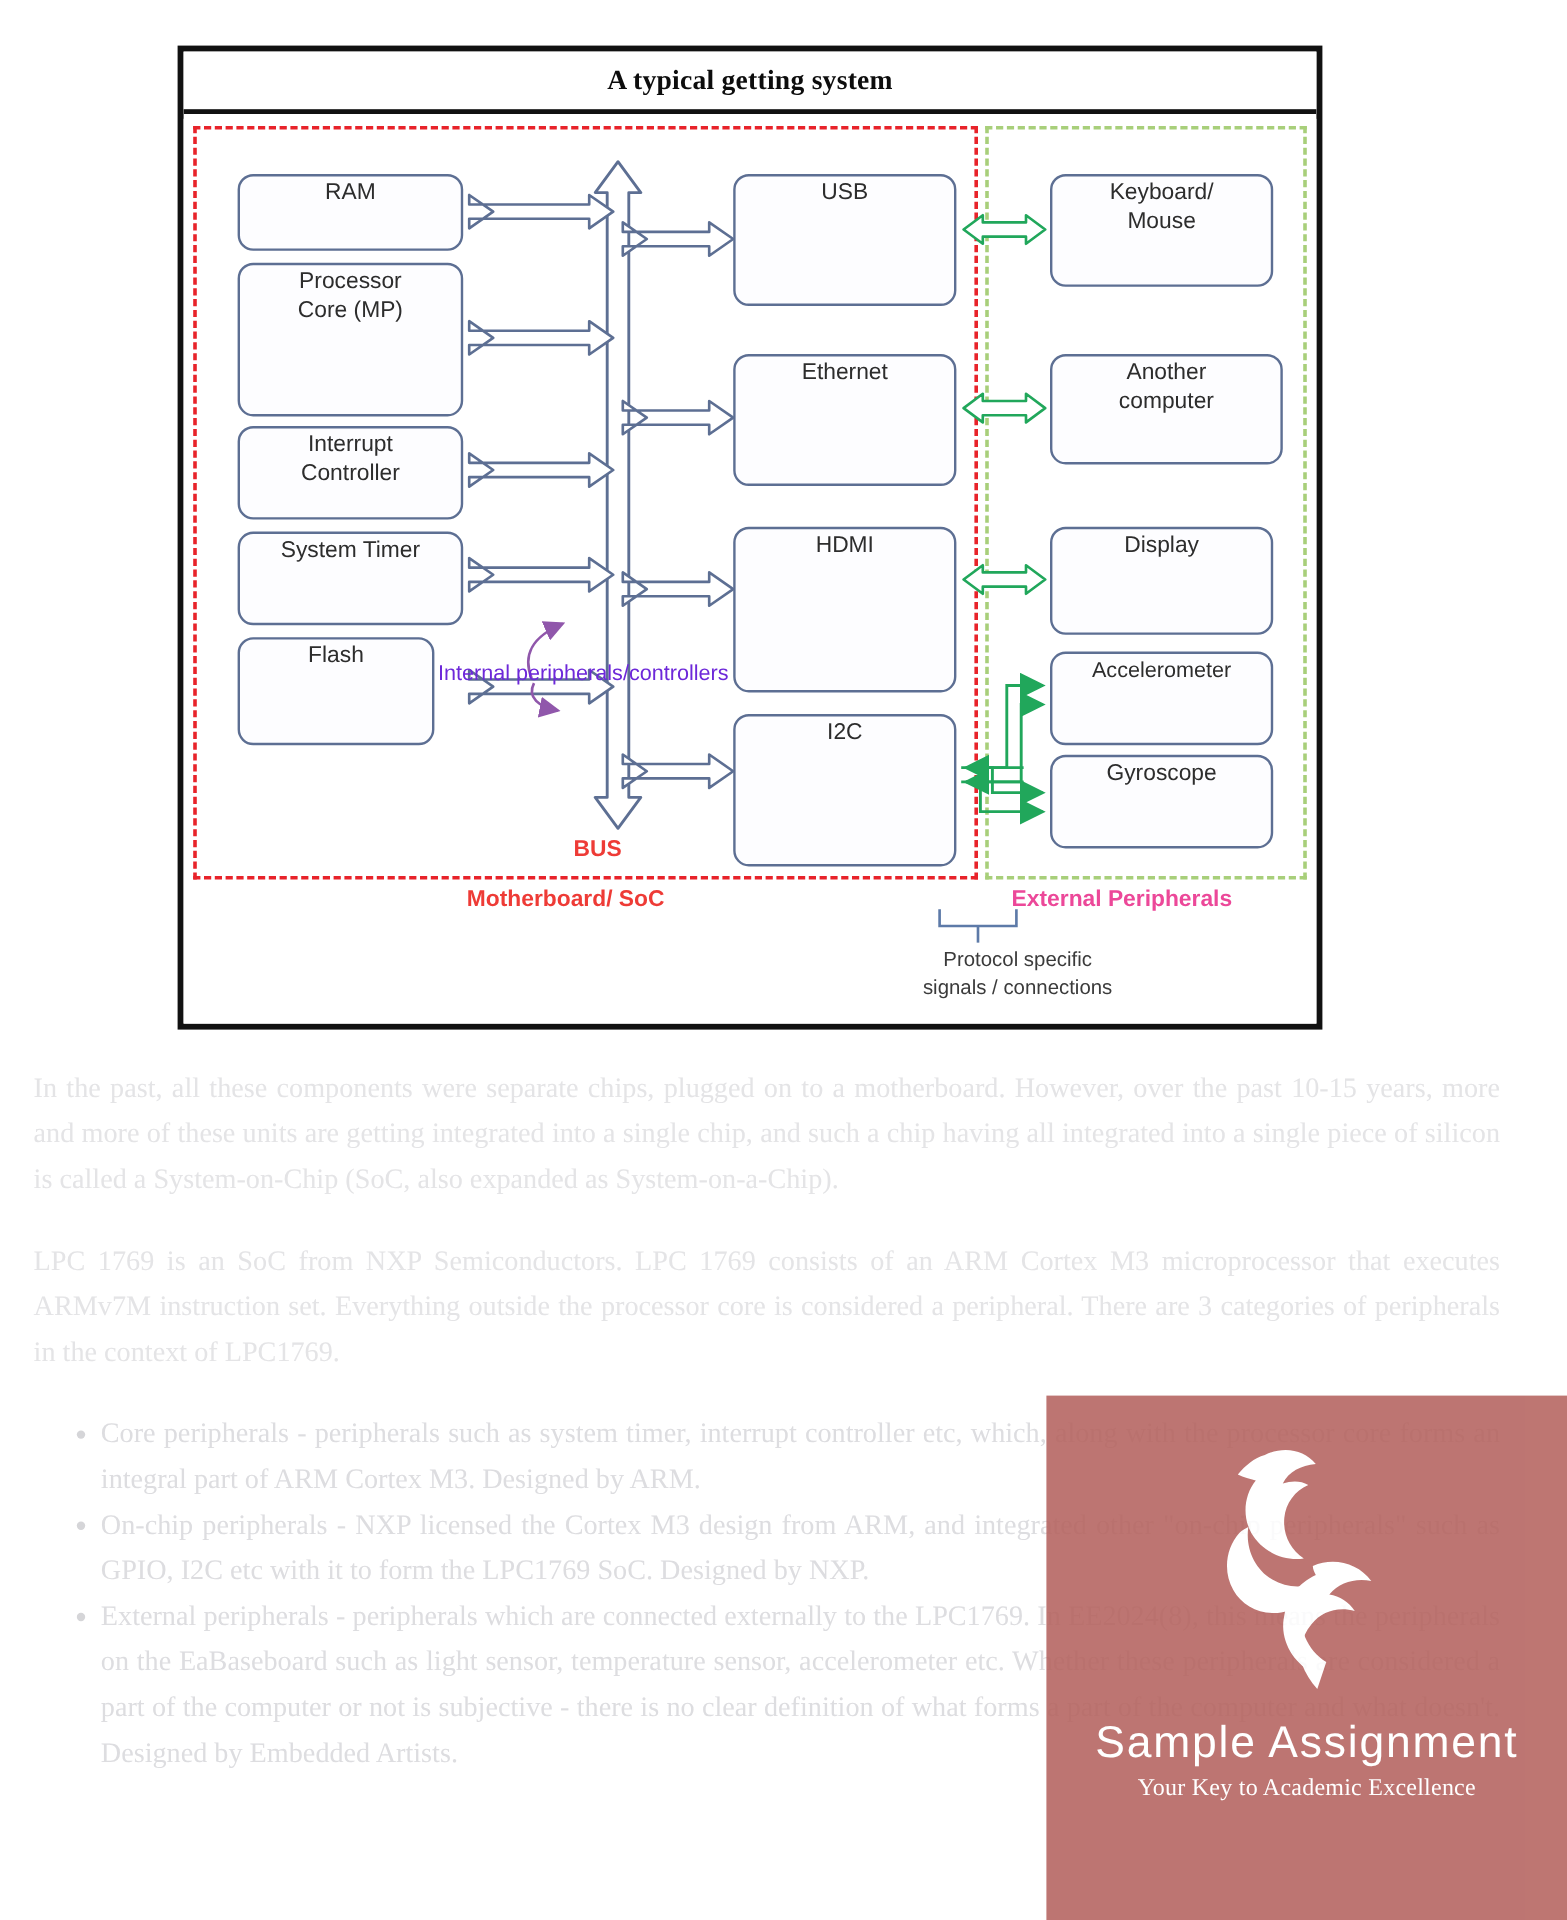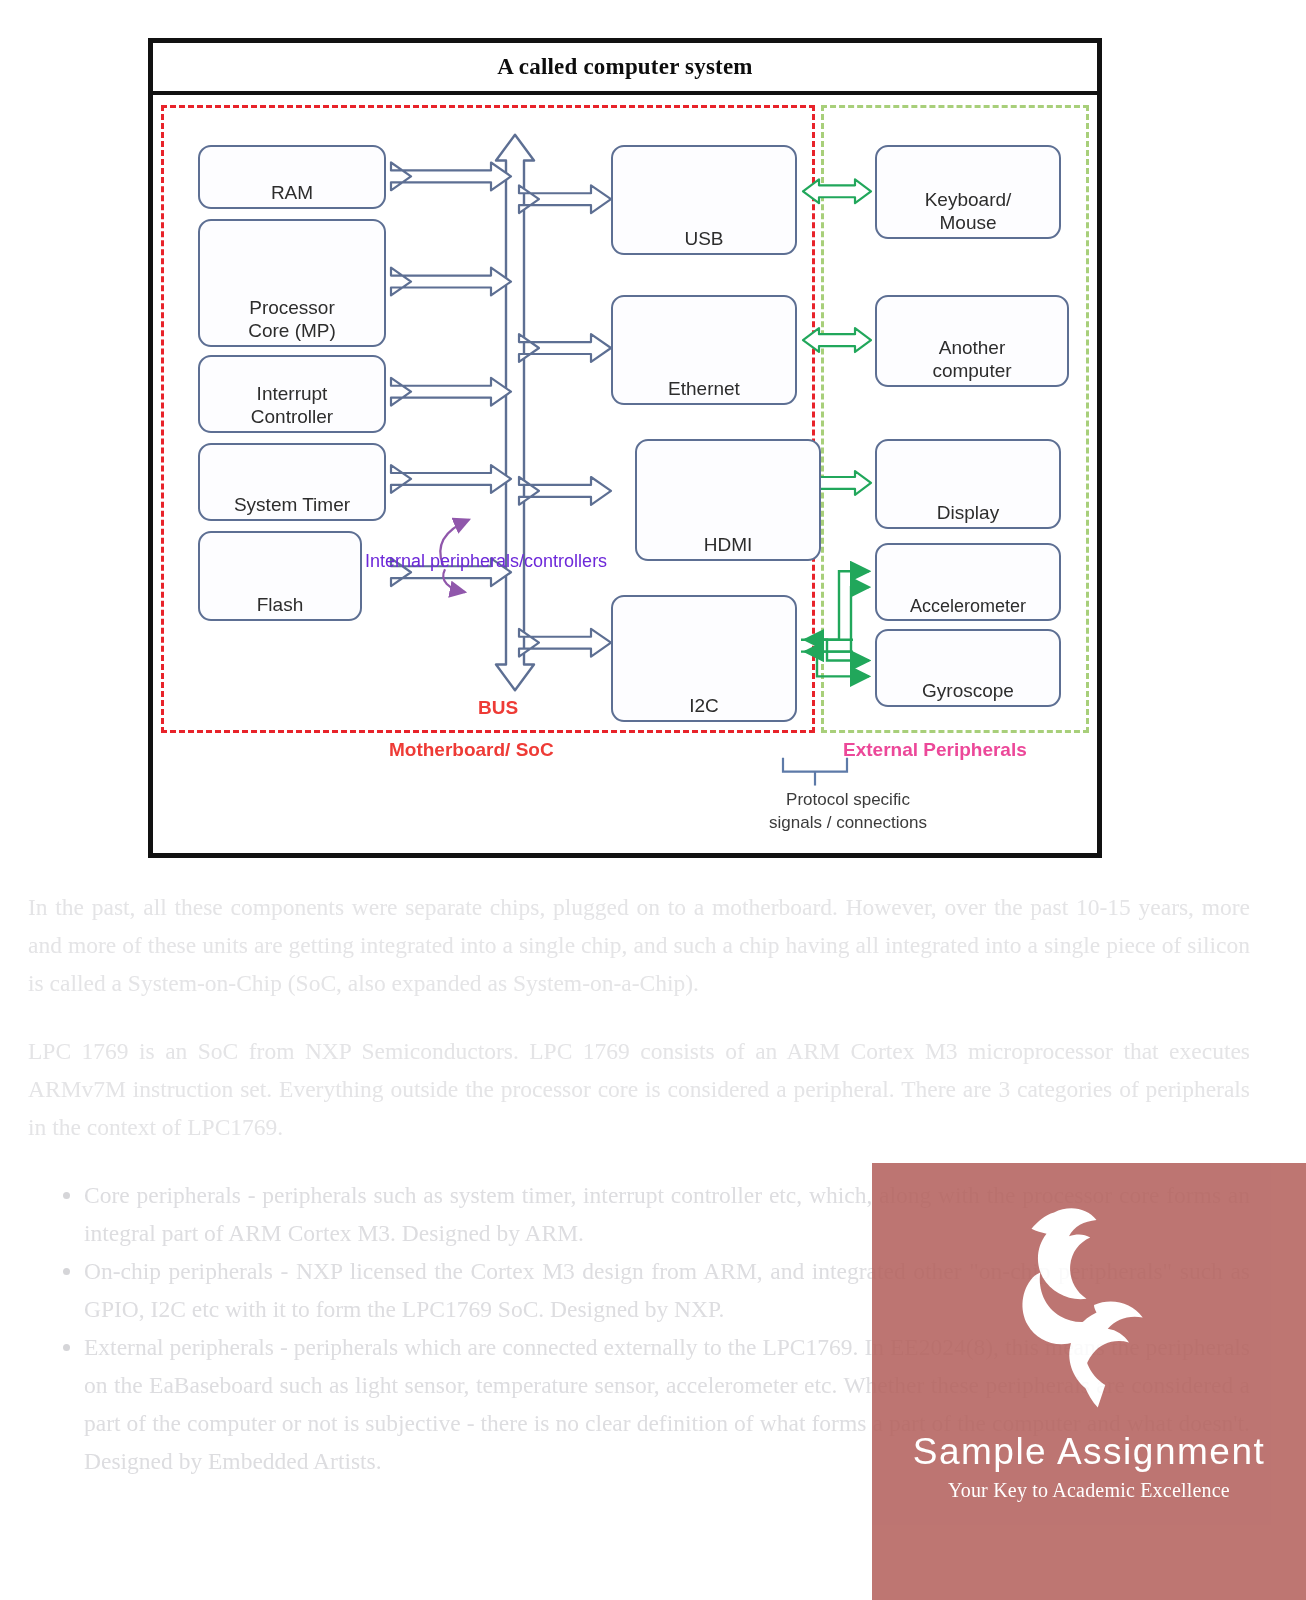--- a/index.html
+++ b/index.html
@@ -49,40 +49,40 @@
   }
   #label-soc { left:236px; top:640px; color:#ee3b36; }
   #label-ext { left:690px; top:640px; color:#ec4899; }
 
   
   .node {
     position:absolute;
     border:2.4px solid #5d6f93;
     border-radius:13px;
     background:#fdfdff;
-    display:flex; align-items:flex-end; justify-content:center;
+    display:flex; align-items:flex-start; justify-content:center;
     text-align:center;
     font-family:"Liberation Sans", sans-serif;
     font-size:19px; color:#2d2d2d;
     line-height:1.25;
     padding:2px 6px;
   }
   .node.small { font-size:18px; }
 
   
   #n-ram      { left:45px;  top:46px;  width:188px; height:64px; }
   #n-core     { left:45px;  top:120px; width:188px; height:128px;}
   #n-int      { left:45px;  top:256px; width:188px; height:78px; }
   #n-timer    { left:45px;  top:344px; width:188px; height:78px; }
   #n-flash    { left:45px;  top:432px; width:164px; height:90px; }
 
   
   #n-usb      { left:458px; top:46px;  width:186px; height:110px;}
   #n-eth      { left:458px; top:196px; width:186px; height:110px;}
-  #n-hdmi     { left:458px; top:340px; width:186px; height:122px;margin-left:24px;}
+  #n-hdmi     { left:458px; top:340px; width:186px; height:138px;}
   #n-i2c      { left:458px; top:496px; width:186px; height:127px;}
 
   
   #n-kbd      { left:722px; top:46px;  width:186px; height:94px; }
   #n-another  { left:722px; top:196px; width:194px; height:92px; }
   #n-display  { left:722px; top:340px; width:186px; height:90px; }
   #n-accel    { left:722px; top:444px; width:186px; height:78px; }
   #n-gyro     { left:722px; top:530px; width:186px; height:78px; }
 
   
@@ -141,21 +141,21 @@
     font-family:"Liberation Serif", serif;
     font-weight:normal; font-size:20px; letter-spacing:.2px;
   }
 </style>
 </head>
 <body>
 
 <div id="figure">
 
   <div id="fig-title-bar">
-    <span id="fig-title">A called computer system</span>
+    <span id="fig-title">A typical getting system</span>
   </div>
 
   <div id="fig-canvas">
 
     <div class="region" id="region-soc"></div>
     <div class="region" id="region-ext"></div>
 
     <svg id="wires" viewBox="0 0 944 760" preserveAspectRatio="none">
       <defs>
         <marker id="gArrow" markerWidth="9" markerHeight="9" refX="8" refY="4.5" orient="auto">

